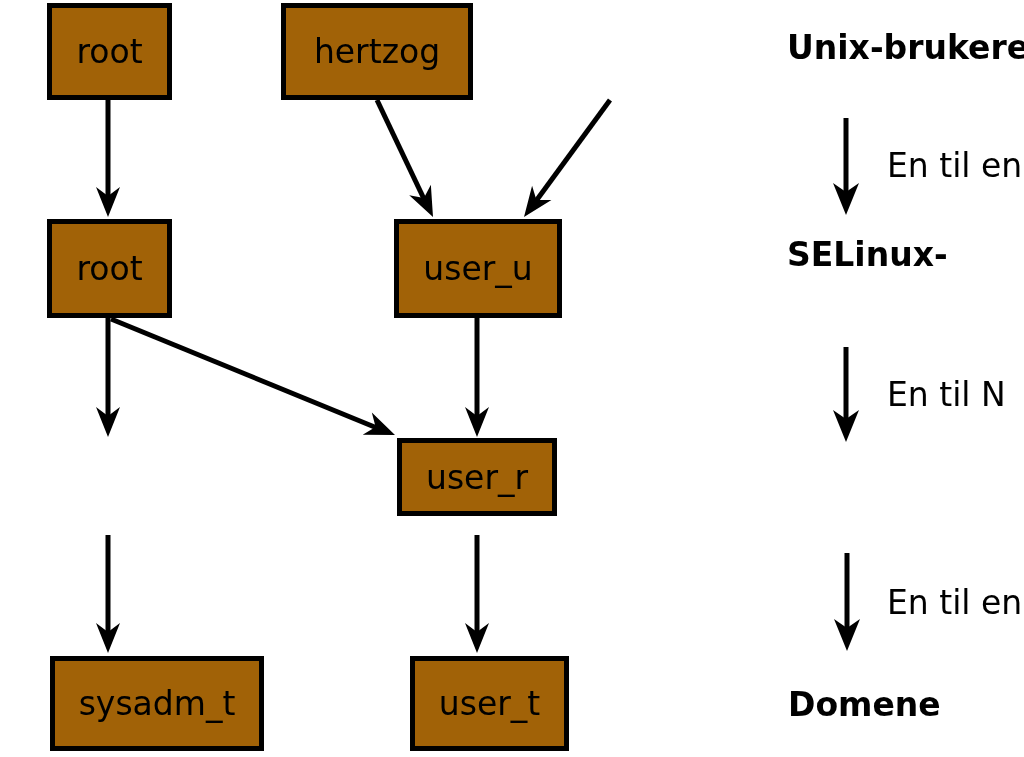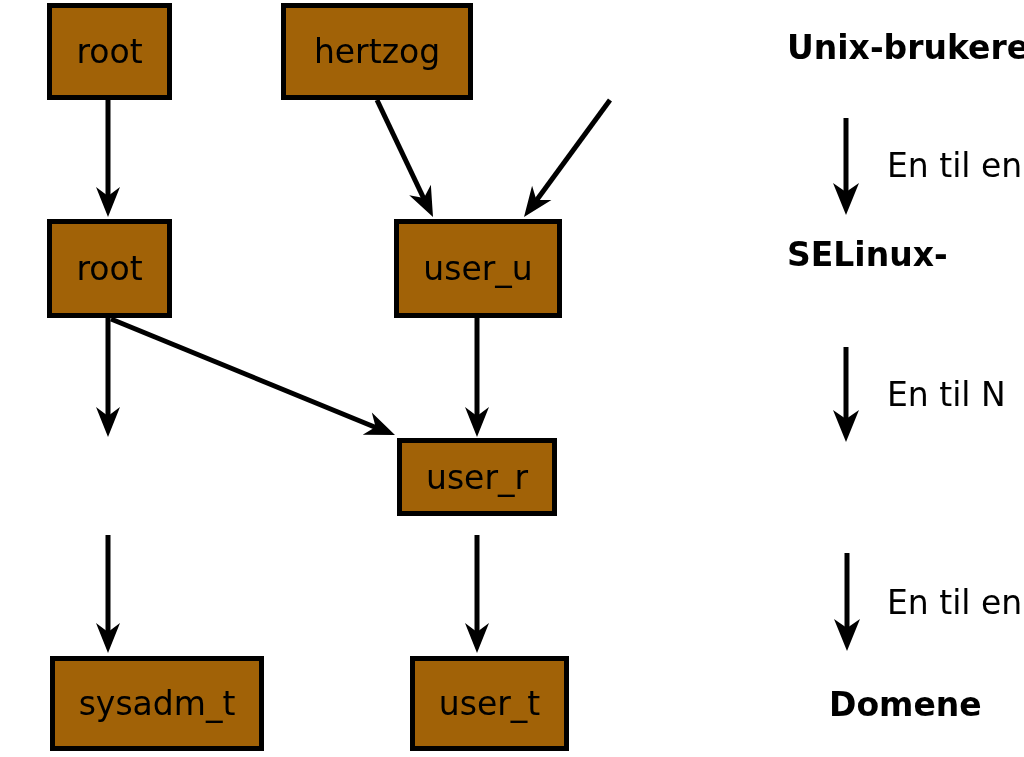--- a/index.html
+++ b/index.html
@@ -105,15 +105,15 @@
 
   <div class="lbl bold two-line" style="left:787px; top:235px; width:220px;">
     <span>SELinux-</span><br>
   </div>
 
   <div class="lbl" style="left:887px; top:378px;">En til N</div>
 
 
   <div class="lbl" style="left:887px; top:586px;">En til en</div>
 
-  <div class="lbl bold" style="left:788px; top:688px;margin-left:41px;">Domene</div>
+  <div class="lbl bold" style="left:788px; top:688px;">Domene</div>
 
 </div>
 
 </body></html>

